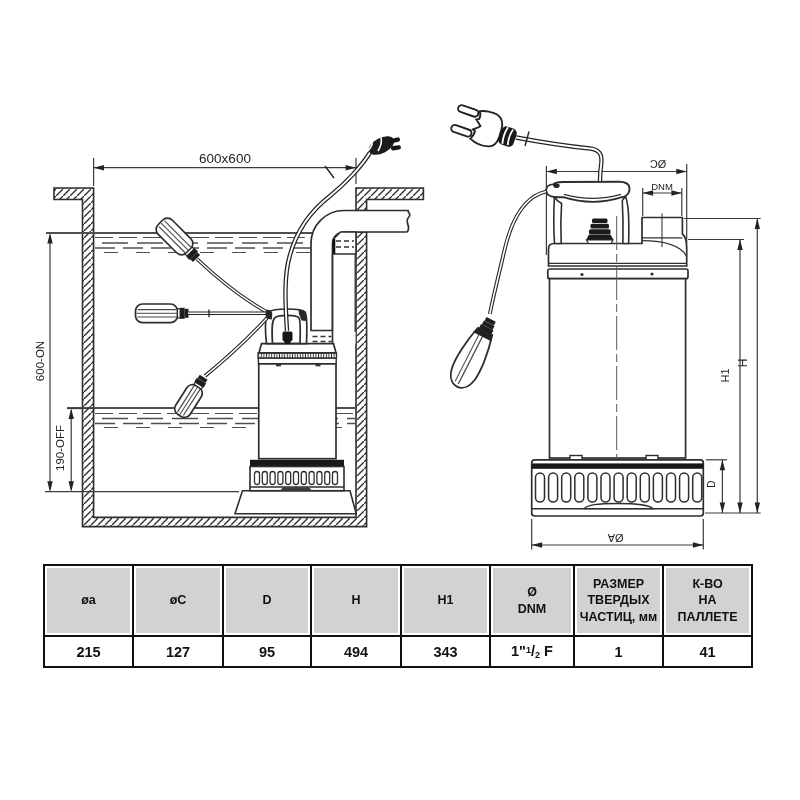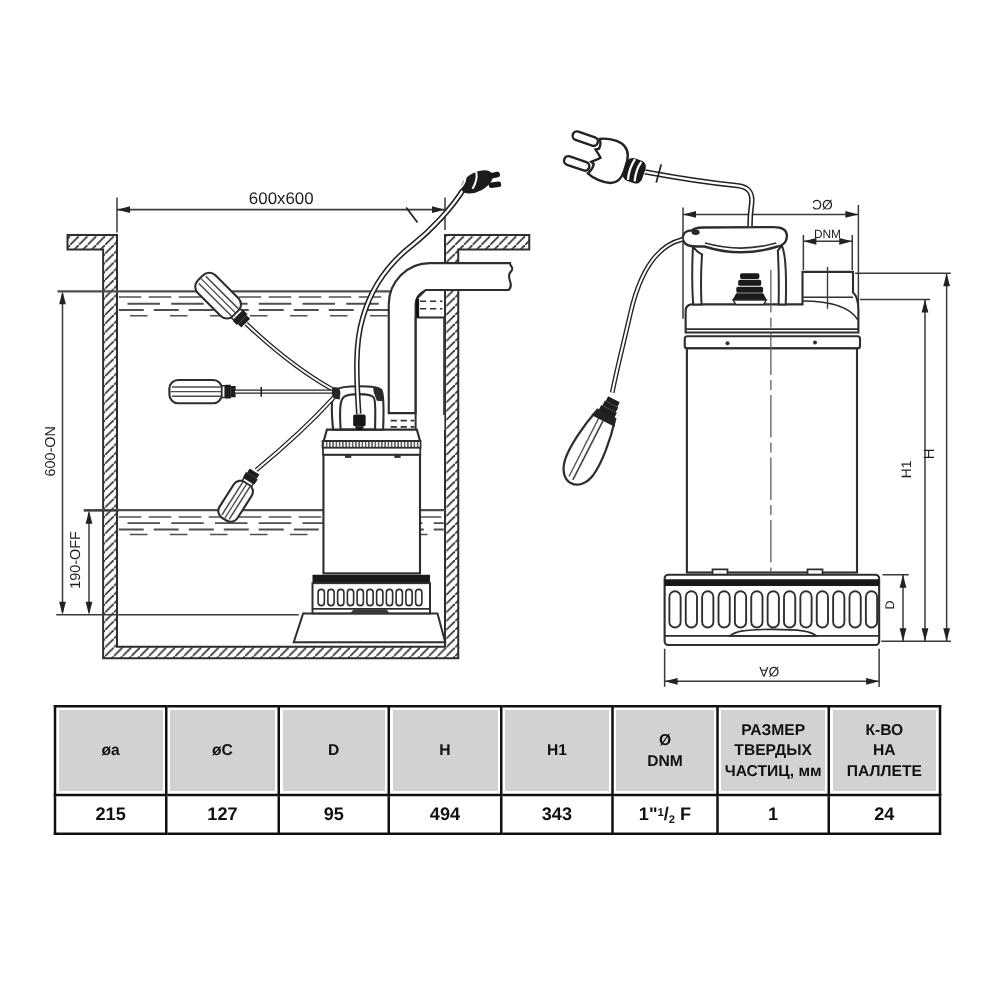--- a/index.html
+++ b/index.html
@@ -355,17 +355,17 @@
           <td>К-ВО<br>НА<br>ПАЛЛЕТЕ</td>
 </tr>
 <tr class="vl">
 <td>215</td>
           <td>127</td>
           <td>95</td>
           <td>494</td>
           <td>343</td>
           <td>1"<span style="font-size:9px;vertical-align:3px">1</span>/<span style="font-size:9px;vertical-align:-2px">2</span> F</td>
           <td>1</td>
-          <td>24</td>
+          <td>41</td>
 </tr>
 </tbody>
     </table>
 </div>
 
 </body></html>

